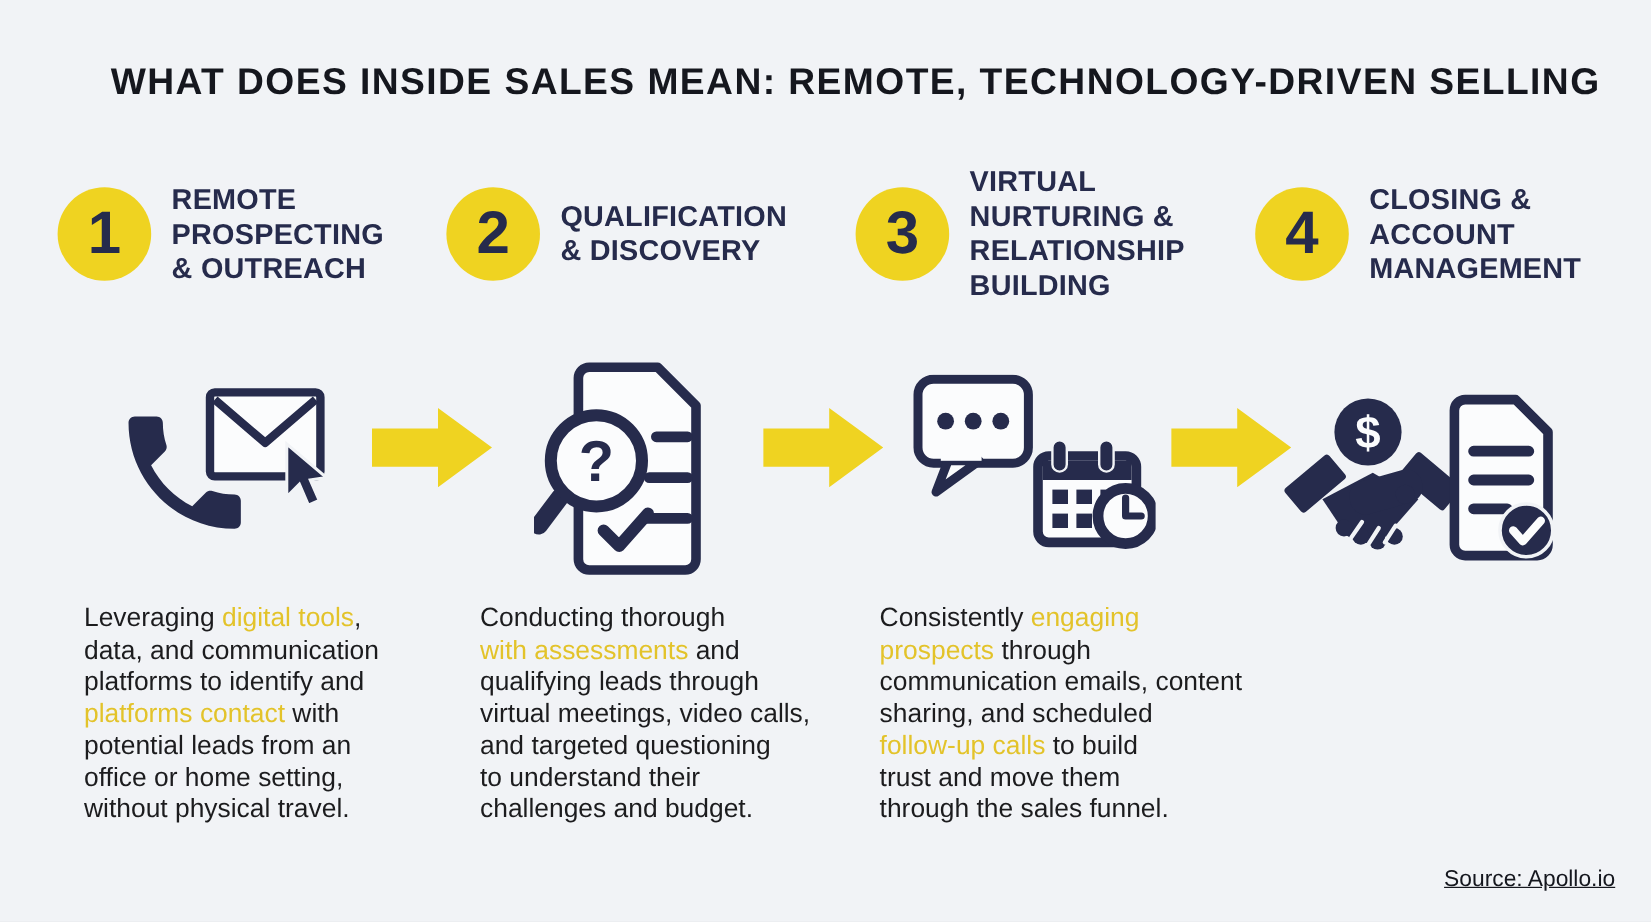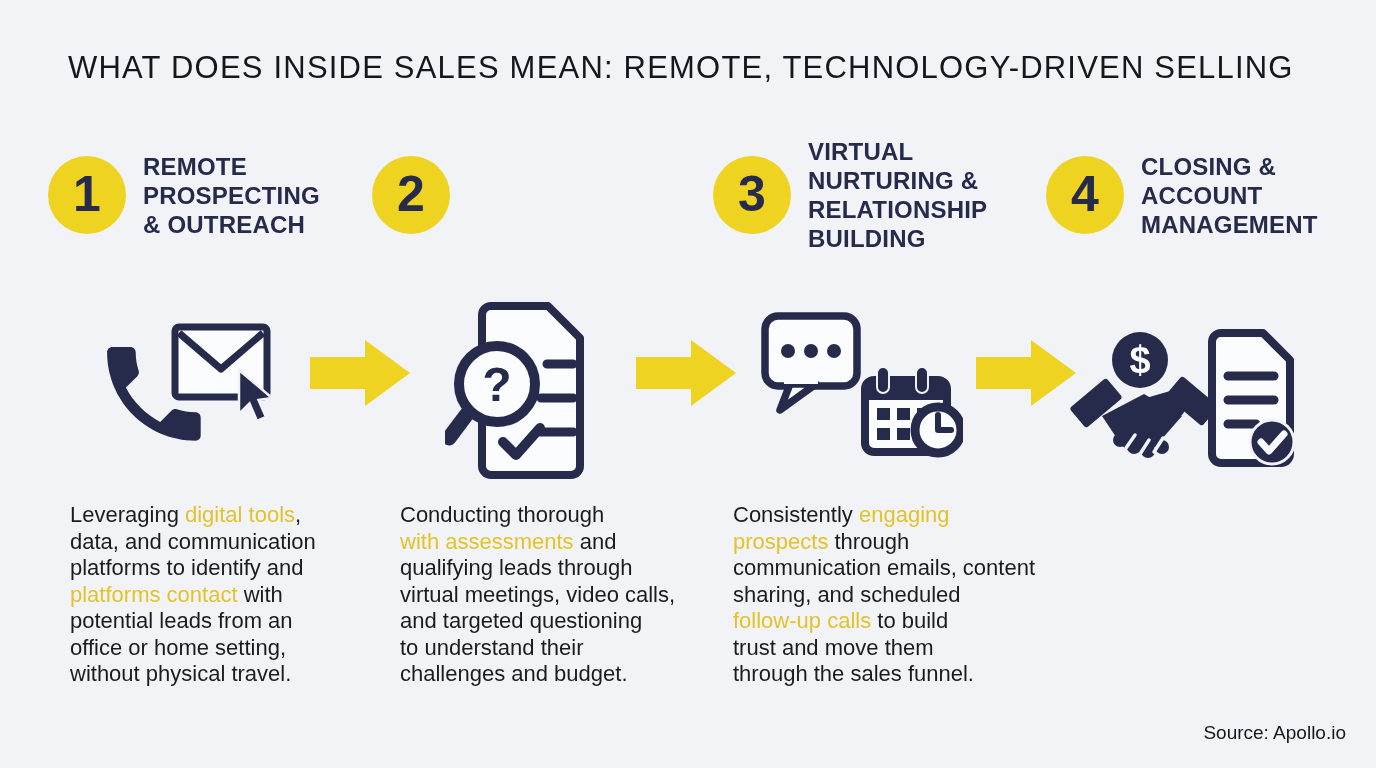--- a/index.html
+++ b/index.html
@@ -9,22 +9,22 @@
   *{margin:0;padding:0;box-sizing:border-box;}
   html,body{background:#e8eaee;}
   .canvas{
     position:relative;width:1376px;height:768px;overflow:hidden;
     background:var(--background);
     font-family:"Liberation Sans","DejaVu Sans",sans-serif;
     color:var(--body-text);
   }
   .page-title{
     position:absolute;left:68px;top:50px;width:1290px;
-    font-size:31px;font-weight:400;letter-spacing:1.2px;
-    color:var(--title-text);white-space:nowrap;
+    font-size:31px;font-weight:700;letter-spacing:1.2px;
+    color:var(--title-text);white-space:nowrap;text-align:center;
   }
   .step-header{
     position:absolute;top:140px;height:110px;
     display:flex;align-items:center;gap:17px;
   }
   .badge{
     width:78px;height:78px;border-radius:50%;background:var(--yellow);
     display:flex;align-items:center;justify-content:center;flex-shrink:0;
   }
   .badge span{font-size:50px;font-weight:700;color:var(--navy);line-height:1;padding-bottom:3px;}
@@ -33,21 +33,21 @@
     white-space:pre-line;letter-spacing:0.2px;
   }
   .icon-group{position:absolute;color:var(--navy);}
   .arrow{position:absolute;color:var(--yellow);}
   .desc{
     position:absolute;top:502px;font-size:22px;line-height:26.5px;
     white-space:pre-line;color:var(--body-text);
   }
   .desc .hl{color:var(--highlight);}
   .source{
-    position:absolute;top:722px;right:30px;font-size:19px;color:var(--title-text);
+    position:absolute;top:722px;right:30px;font-size:19px;color:var(--title-text);text-decoration:underline;
   }
 </style>
 </head>
 <body>
 
 <div class="canvas">
 
   <div class="page-title">WHAT DOES INSIDE SALES MEAN: REMOTE, TECHNOLOGY-DRIVEN SELLING</div>
 
   <div class="step-header" style="left:48px">
@@ -55,20 +55,22 @@
       <span>1</span>
     </div>
     <div class="step-title">REMOTE
 PROSPECTING
 &amp; OUTREACH</div>
   </div>
   <div class="step-header" style="left:372px">
     <div class="badge">
       <span>2</span>
     </div>
+    <div class="step-title">QUALIFICATION
+&amp; DISCOVERY</div>
   </div>
   <div class="step-header" style="left:713px">
     <div class="badge">
       <span>3</span>
     </div>
     <div class="step-title">VIRTUAL
 NURTURING &amp;
 RELATIONSHIP
 BUILDING</div>
   </div>

